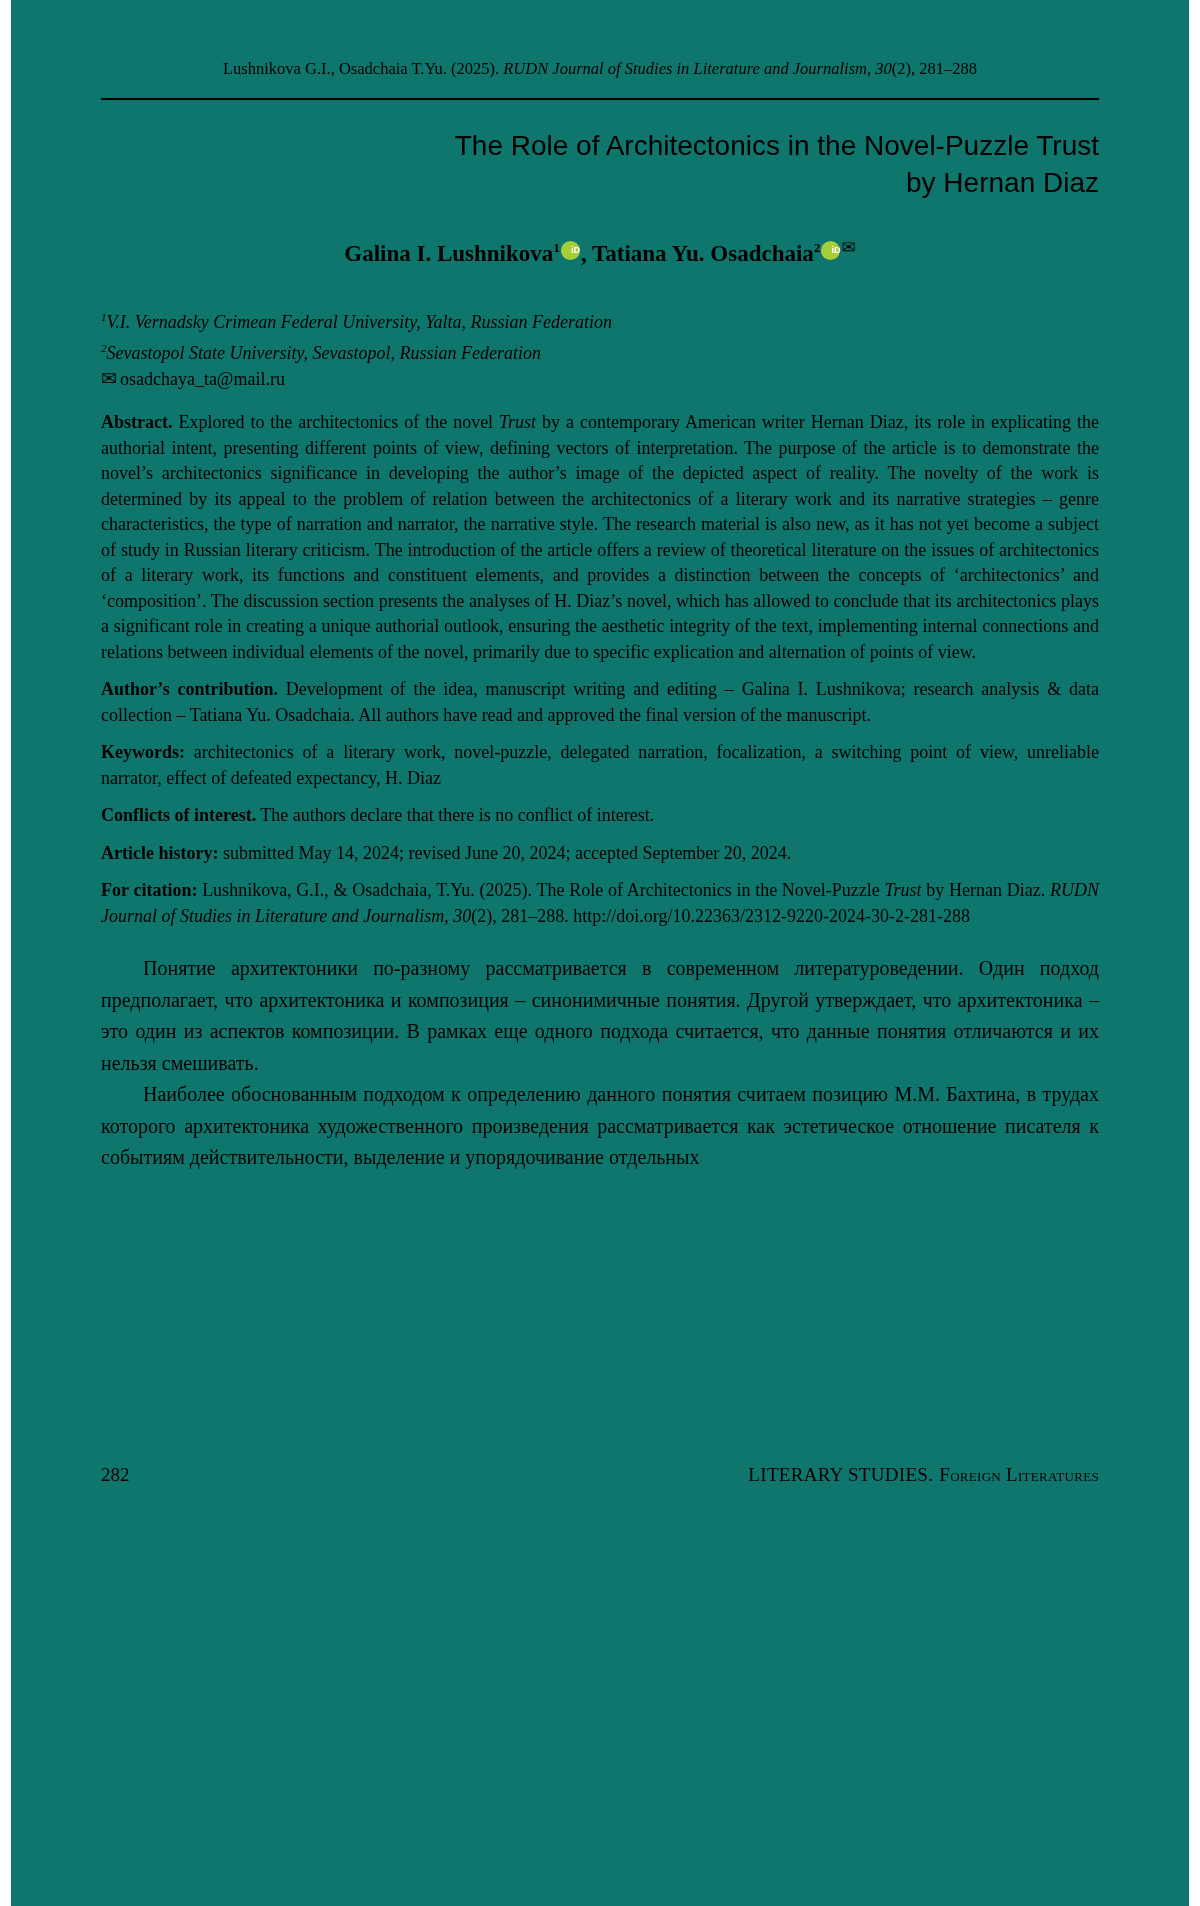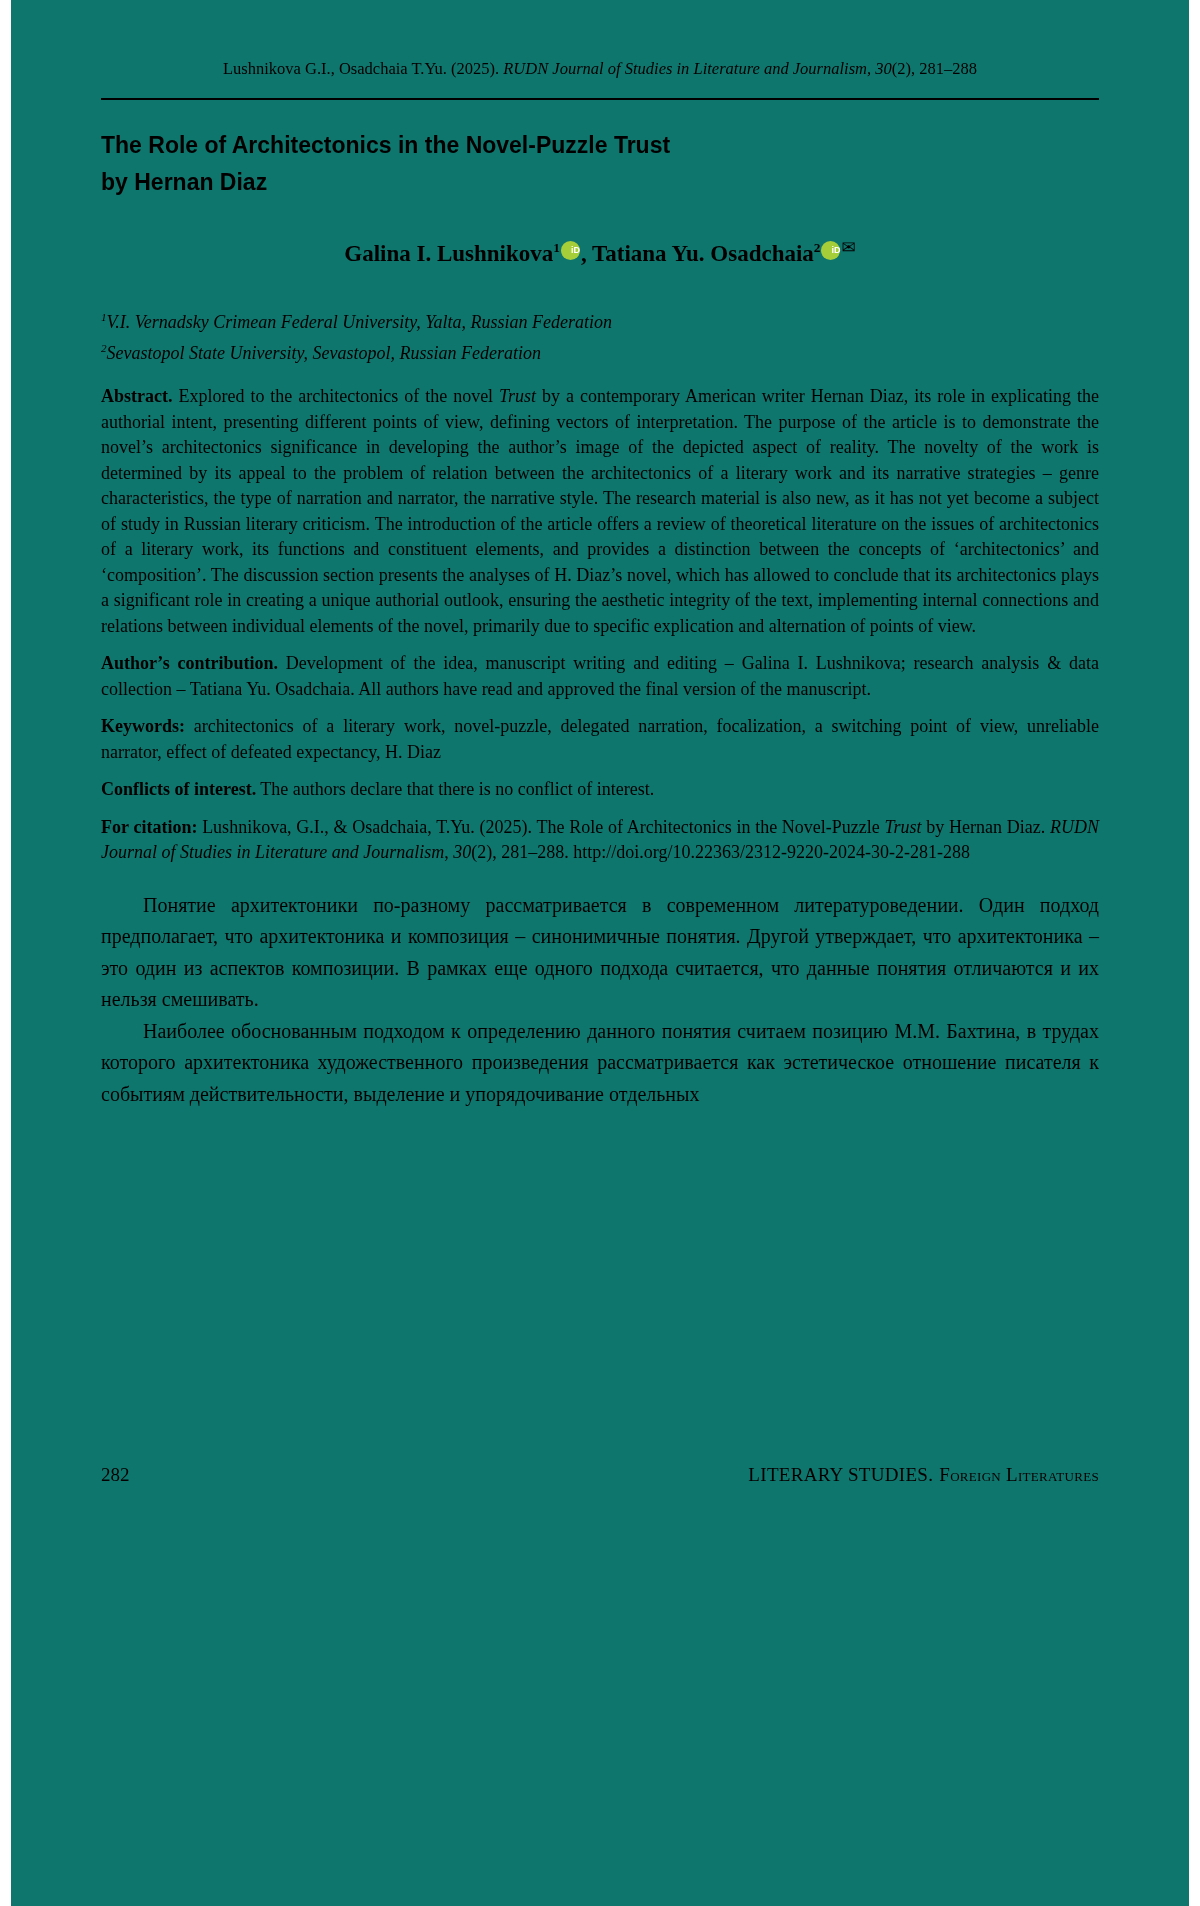--- a/index.html
+++ b/index.html
@@ -19,24 +19,24 @@
     text-align: center;
     font-size: 16.5px;
     line-height: 21px;
   }
   .rule {
     border-top: 2.5px solid #000;
     margin-top: 19px;
   }
   .title {
     font-family: "Liberation Sans", sans-serif;
-    font-weight: bold;
-    font-size: 23px;
+    font-weight: normal;
+    font-size: 28px;
     line-height: 37px;
-    text-align: left;
+    text-align: right;
     margin: 27px 0 0 0;
   }
   .authors {
     text-align: center;
     font-size: 23px;
     font-weight: bold;
     margin-top: 38px;
     line-height: 30px;
   }
   .authors sup.mark {
@@ -124,30 +124,32 @@
 
   <div class="rule"></div>
 
   <h1 class="title"><span>The Role of Architectonics in the Novel-Puzzle Trust</span><br><span>by Hernan Diaz</span></h1>
 
   <div class="authors"><span>Galina I. Lushnikova</span><sup class="mark">1</sup><span class="orcid">iD</span><span>, </span><span>Tatiana Yu. Osadchaia</span><sup class="mark">2</sup><span class="orcid">iD</span><span class="envelope-sup">✉</span></div>
 
   <div class="affils">
     <div><sup>1</sup><span class="affil-text">V.I. Vernadsky Crimean Federal University, Yalta, Russian Federation</span></div>
     <div><sup>2</sup><span class="affil-text">Sevastopol State University, Sevastopol, Russian Federation</span></div>
+    <div class="email-line"><span class="envelope-inline">✉</span><span class="email-addr">osadchaya_ta@mail.ru</span></div>
   </div>
 
   <p class="meta abstract"><span style="font-weight: bold;">Abstract.</span><span> Explored to the architectonics of the novel </span><span style="font-style: italic;">Trust</span><span> by a contemporary American writer Hernan Diaz, its role in explicating the authorial intent, presenting different points of view, defining vectors of interpretation. The purpose of the article is to demonstrate the novel’s architectonics significance in developing the author’s image of the depicted aspect of reality. The novelty of the work is determined by its appeal to the problem of relation between the architectonics of a literary work and its narrative strategies – genre characteristics, the type of narration and narrator, the narrative style. The research material is also new, as it has not yet become a subject of study in Russian literary criticism. The introduction of the article offers a review of theoretical literature on the issues of architectonics of a literary work, its functions and constituent elements, and provides a distinction between the concepts of ‘architectonics’ and ‘composition’. The discussion section presents the analyses of H. Diaz’s novel, which has allowed to conclude that its architectonics plays a significant role in creating a unique authorial outlook, ensuring the aesthetic integrity of the text, implementing internal connections and relations between individual elements of the novel, primarily due to specific explication and alternation of points of view.</span></p>
 
   <p class="meta"><span style="font-weight: bold;">Author’s contribution.</span><span> Development of the idea, manuscript writing and editing – Galina I. Lushnikova; research analysis &amp; data collection – Tatiana Yu. Osadchaia. All authors have read and approved the final version of the manuscript.</span></p>
 
   <p class="meta"><span style="font-weight: bold;">Keywords:</span><span> architectonics of a literary work, novel-puzzle, delegated narration, focalization, a switching point of view, unreliable narrator, effect of defeated expectancy, H. Diaz</span></p>
 
   <p class="meta"><span style="font-weight: bold;">Conflicts of interest.</span><span> The authors declare that there is no conflict of interest.</span></p>
 
+  <p class="meta"><span style="font-weight: bold;">Article history:</span><span> submitted May 14, 2024; revised June 20, 2024; accepted September 20, 2024.</span></p>
 
   <p class="meta"><span style="font-weight: bold;">For citation:</span><span> Lushnikova, G.I., &amp; Osadchaia, T.Yu. (2025). The Role of Architectonics in the Novel-Puzzle </span><span style="font-style: italic;">Trust</span><span> by Hernan Diaz. </span><span style="font-style: italic;">RUDN Journal of Studies in Literature and Journalism</span><span>, </span><span style="font-style: italic;">30</span><span>(2), 281–288. http://doi.org/10.22363/2312-9220-2024-30-2-281-288</span></p>
 
 
   <p class="body-ru">Понятие архитектоники по-разному рассматривается в современном литературоведении. Один подход предполагает, что архитектоника и композиция – синонимичные понятия. Другой утверждает, что архитектоника – это один из аспектов композиции. В рамках еще одного подхода считается, что данные понятия отличаются и их нельзя смешивать.</p>
   <p class="body-ru">Наиболее обоснованным подходом к определению данного понятия считаем позицию М.М. Бахтина, в трудах которого архитектоника художественного произведения рассматривается как эстетическое отношение писателя к событиям действительности, выделение и упорядочивание отдельных</p>
 
   <div class="footer">
     <span>282</span>
     <span><span class="sec">LITERARY STUDIES.</span><span class="sc">Foreign Literatures</span></span>

